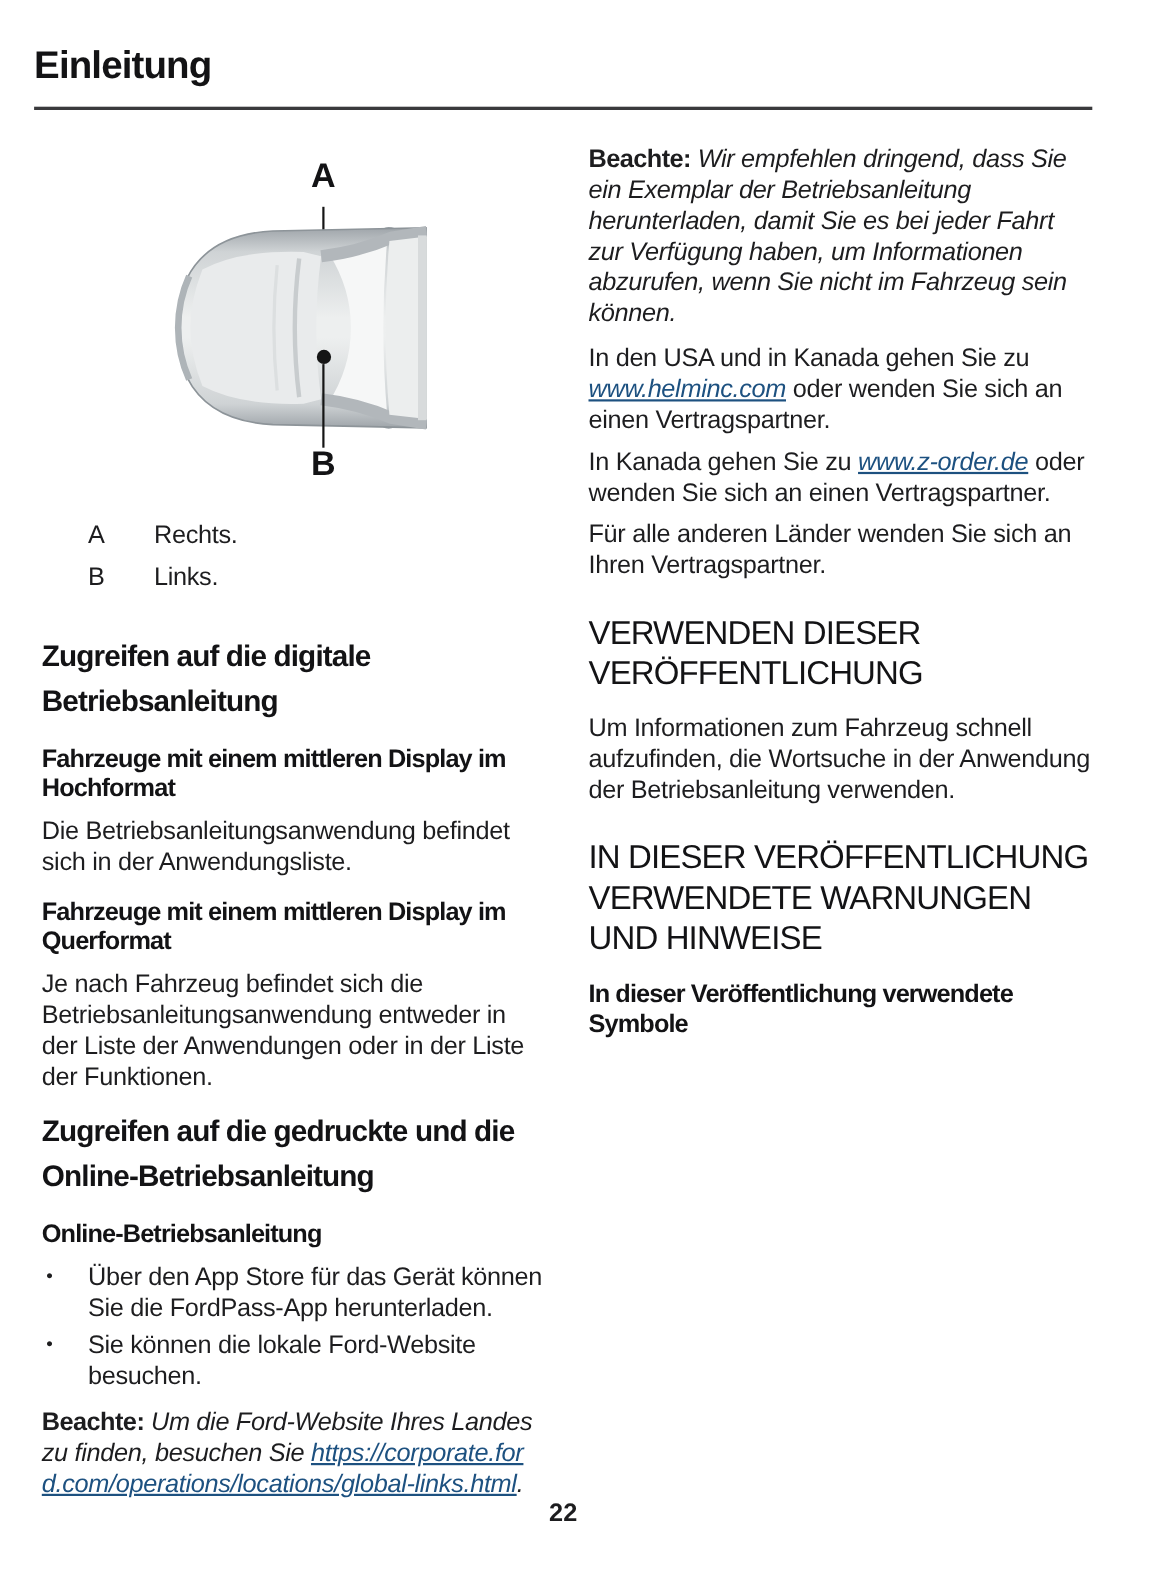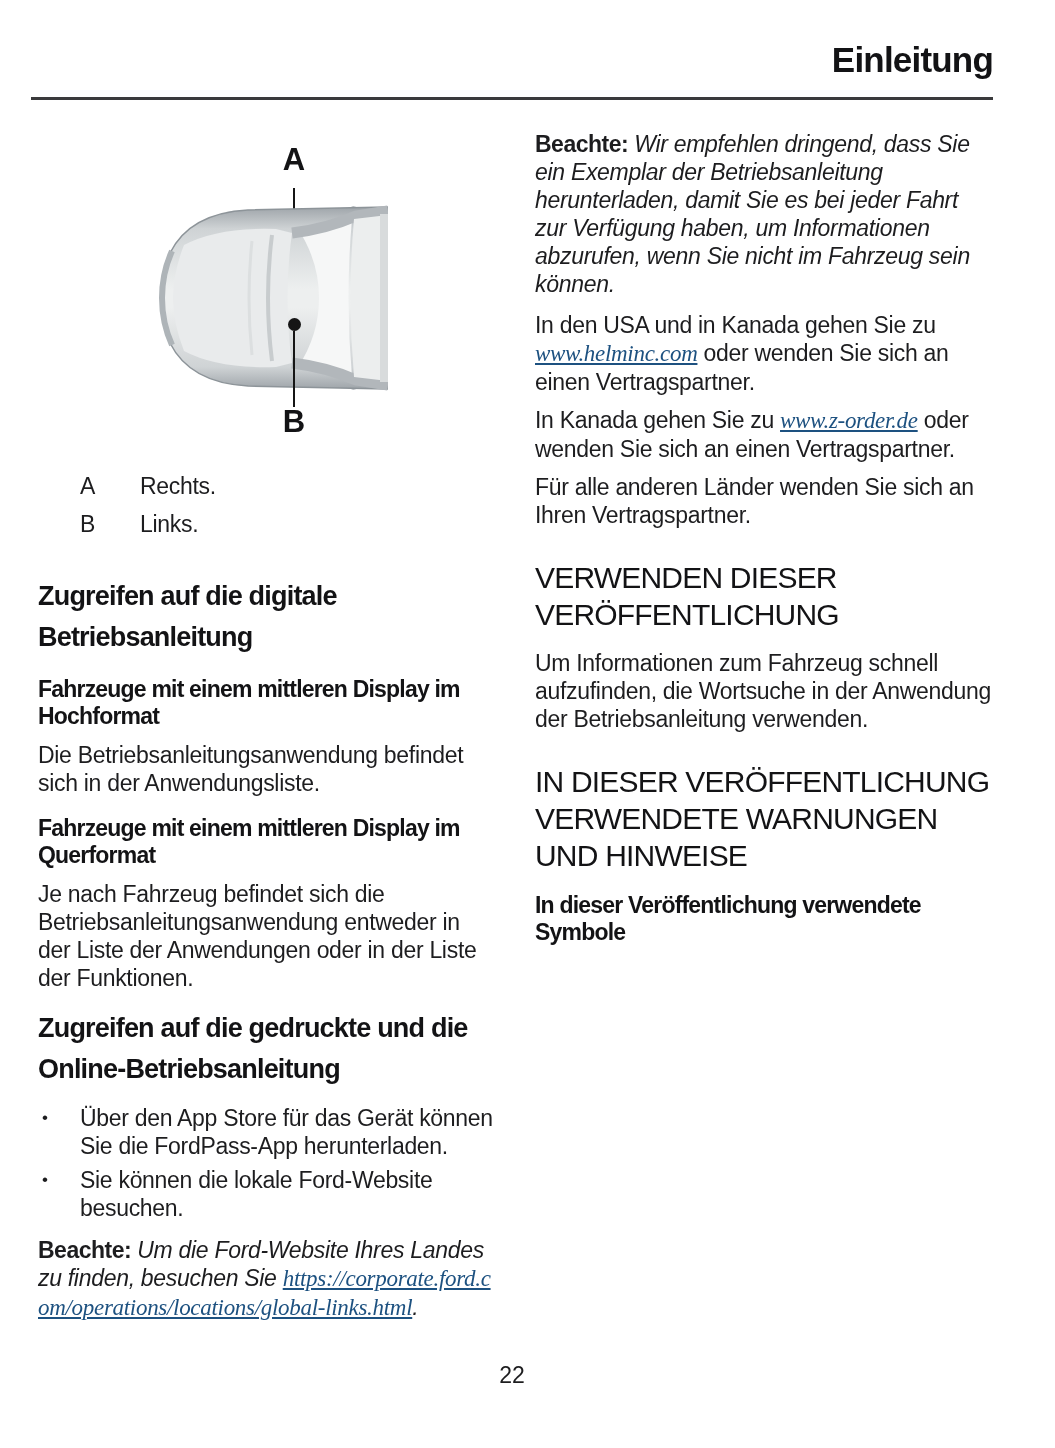--- a/index.html
+++ b/index.html
@@ -7,39 +7,39 @@
     position:relative;
     width:1055px;height:1448px;
     background:#ffffff;
     font-family:"Liberation Sans","DejaVu Sans",sans-serif;
     color:#1d1d1f;
     overflow:hidden;
   }
   
   .doc-title{
     position:absolute;top:40px;left:31px;width:962px;
-    text-align:right;
+    text-align:left;
     font-size:35px;font-weight:700;letter-spacing:-0.8px;
     color:#131315;
   }
   .title-rule{
     position:absolute;top:97px;left:31px;width:962px;height:3px;
     background:#3a3a3c;
   }
   
   .col{position:absolute;top:120px;}
   .col-left{left:38px;width:455px;}
   .col-right{left:535px;width:458px;top:130px;}
   p{margin:0 0 13px;font-size:23px;line-height:28px;letter-spacing:-0.3px;}
   h2{margin:16px 0 14px;font-size:27px;line-height:41px;letter-spacing:-0.8px;color:#131315;font-weight:700;}
   h3{margin:18px 0 11px;font-size:23px;line-height:27px;letter-spacing:-0.8px;color:#131315;font-weight:700;}
   .h-caps{margin:30px 0 16px;font-size:30px;line-height:37px;letter-spacing:-0.8px;color:#131315;font-weight:400;}
   .note .note-label{font-weight:700;font-style:normal;letter-spacing:-0.5px;}
   .note{font-style:italic;}
-  .doc-link{color:#1d5180;font-style:italic;text-decoration:underline;cursor:pointer;font-family:Liberation Serif, serif;}
+  .doc-link{color:#1d5180;font-style:italic;text-decoration:underline;cursor:pointer;}
   .break-any{word-break:break-all;overflow-wrap:anywhere;}
   
   ul.dash{list-style:none;margin:6px 0 0;padding:0;}
   ul.dash li{position:relative;padding-left:42px;margin:0 0 6px;font-size:23px;line-height:28px;letter-spacing:-0.3px;}
   ul.dash li::before{content:"•";position:absolute;left:4px;top:0;font-size:17px;line-height:28px;color:#1d1d1f;}
   
   .figure{position:relative;height:440px;}
   .fig-label{position:absolute;font-size:31px;font-weight:700;color:#131315;width:40px;text-align:center;}
   .lbl-a{left:236px;top:22px;}
   .lbl-b{left:236px;top:284px;}
@@ -50,21 +50,21 @@
   .dot-a{top:143px;}
   .dot-b{top:198px;}
   .car-wrap{position:absolute;left:118px;top:83px;width:232px;height:190px;}
   
   .legend{position:absolute;left:0;top:352px;width:100%;}
   .legend-row{display:flex;margin-bottom:10px;font-size:23px;line-height:28px;letter-spacing:-0.3px;}
   .legend-key{width:60px;padding-left:42px;}
   
   .page-number{
     position:absolute;top:1362px;left:31px;width:962px;
-    text-align:center;font-size:23px;color:#1d1d1f;
+    text-align:center;font-size:23px;color:#1d1d1f;font-weight:bold;
   }
 </style>
 </head>
 <body>
 
 <div class="page">
 
   <div class="doc-title">Einleitung</div>
   <div class="title-rule"></div>
 
@@ -129,20 +129,21 @@
     <h2 style="margin-top:16px">Zugreifen auf die digitale Betriebsanleitung</h2>
 
     <h3>Fahrzeuge mit einem mittleren Display im Hochformat</h3>
     <p>Die Betriebsanleitungsanwendung befindet sich in der Anwendungsliste.</p>
 
     <h3>Fahrzeuge mit einem mittleren Display im Querformat</h3>
     <p>Je nach Fahrzeug befindet sich die Betriebsanleitungsanwendung entweder in der Liste der Anwendungen oder in der Liste der Funktionen.</p>
 
     <h2>Zugreifen auf die gedruckte und die Online-Betriebsanleitung</h2>
 
+    <h3>Online-Betriebsanleitung</h3>
 
     <ul class="dash">
       <li>Über den App Store für das Gerät können Sie die FordPass-App herunterladen.</li>
       <li>Sie können die lokale Ford-Website besuchen.</li>
     </ul>
 
     <p class="note" style="margin-top:14px">
       <span class="note-label">Beachte:</span><span> Um die Ford-Website Ihres Landes zu finden, besuchen Sie </span><a class="doc-link break-any">https://corporate.ford.com/operations/locations/global-links.html</a><span>.</span>
     </p>
   </div>

